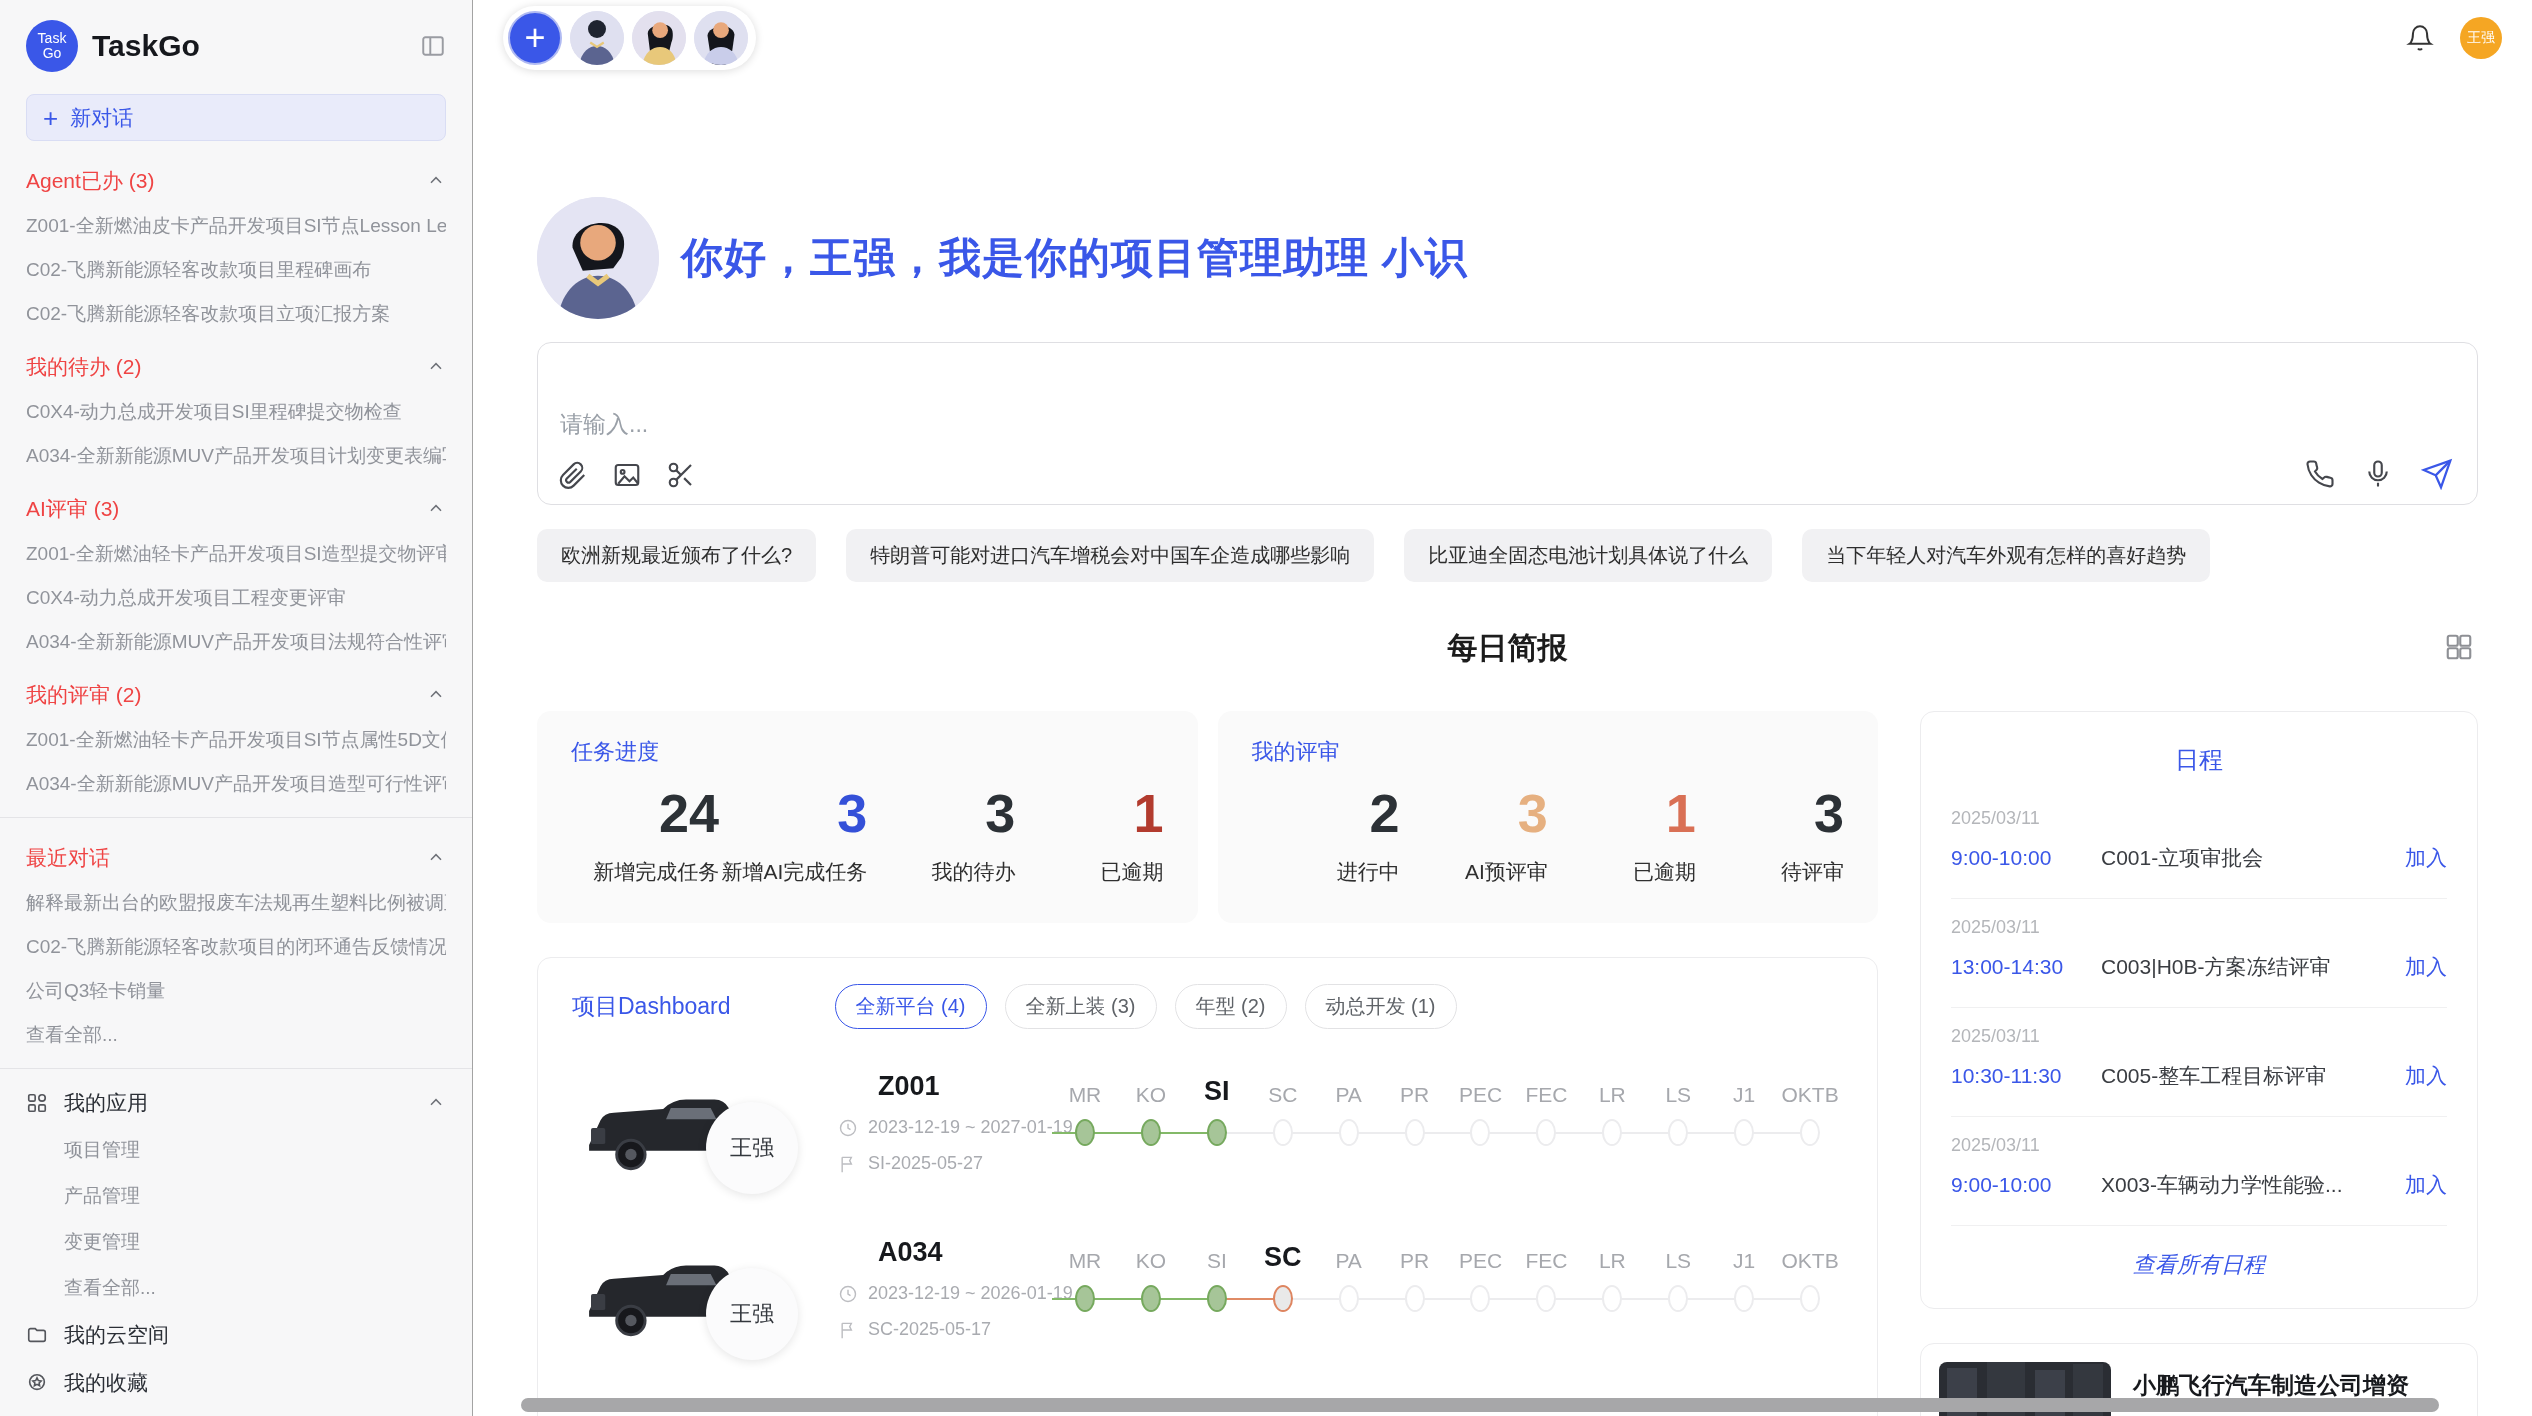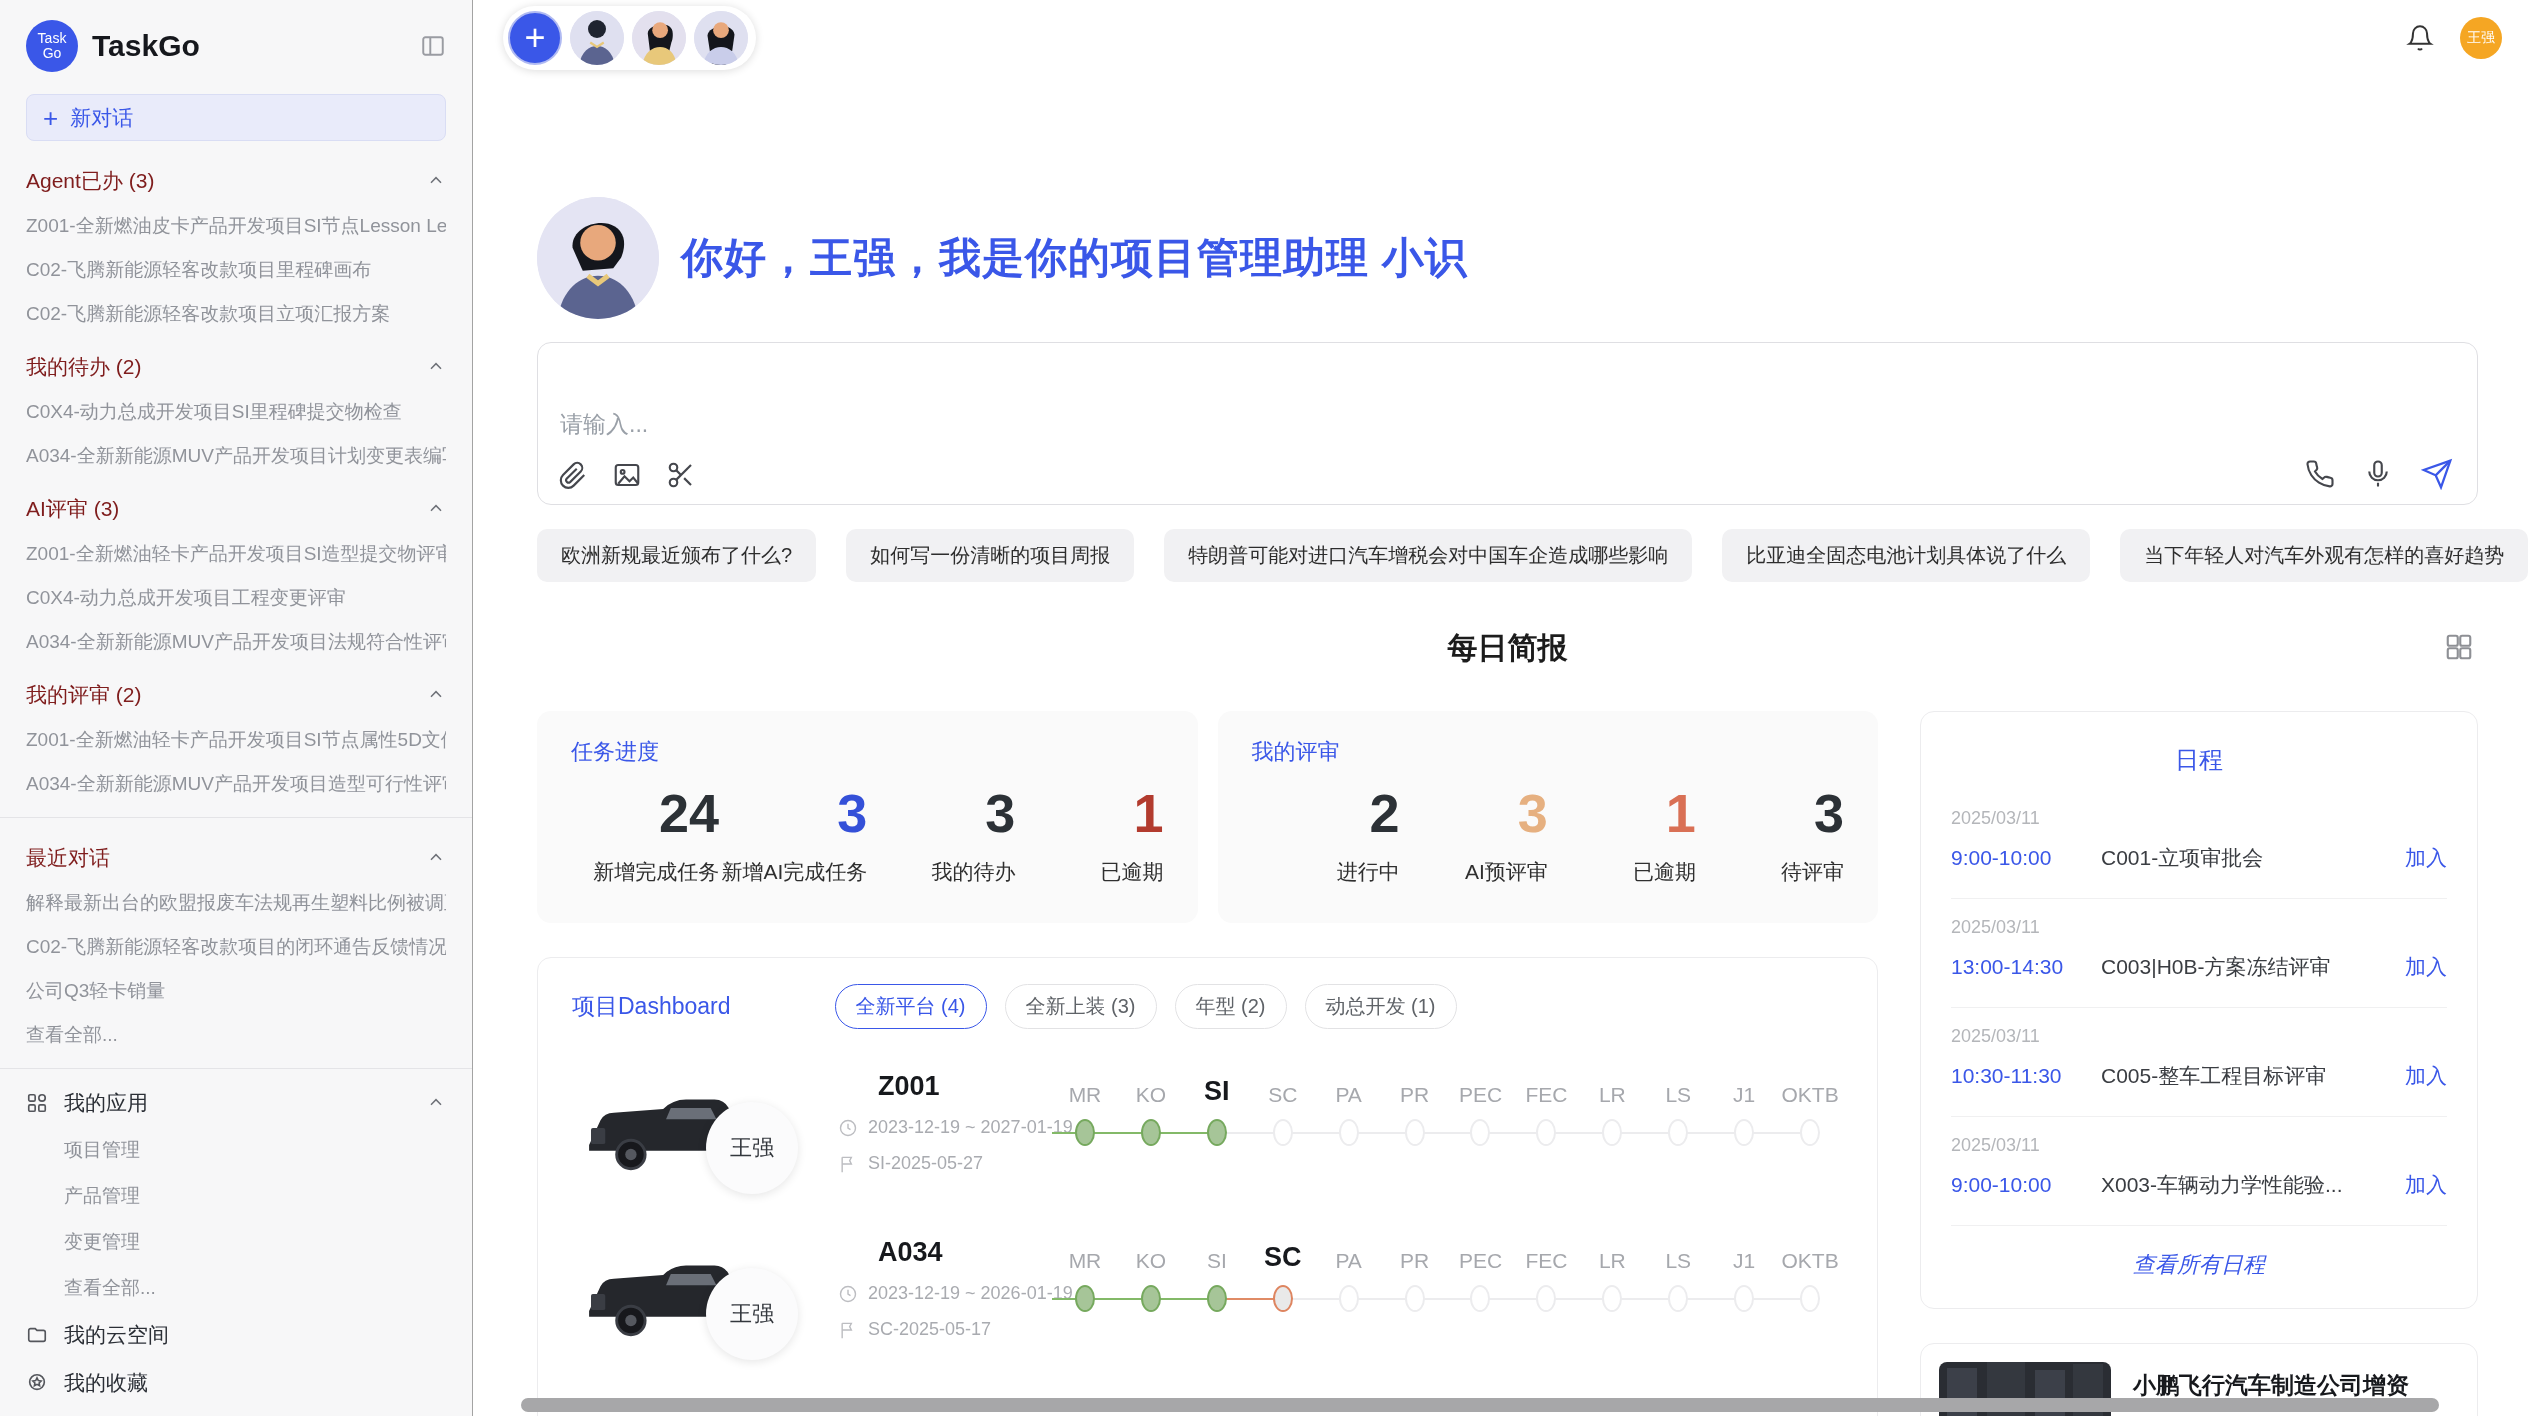--- a/index.html
+++ b/index.html
@@ -8,21 +8,21 @@
   svg { display:block; }
 
   
   .sidebar { width:473px; flex-shrink:0; background:#f7f7f8; border-right:1px solid #a3a3a3; padding:14px 26px 0; overflow:hidden; }
   .logo-row { display:flex; align-items:center; padding:6px 0 14px; }
   .logo-circle { width:52px; height:52px; border-radius:50%; background:#3a57e8; color:#fff; display:flex; flex-direction:column; align-items:center; justify-content:center; font-size:14px; line-height:15px; flex-shrink:0; }
   .app-name { font-size:30px; font-weight:700; color:#16181d; margin-left:14px; }
   .panel-toggle { margin-left:auto; color:#9a9ca2; cursor:pointer; }
   .new-chat { margin:8px 0 10px; height:47px; background:#e9ebfa; border:1px solid #d9ddf4; border-radius:8px; display:flex; align-items:center; padding:0 16px; color:#3a57e8; font-size:21px; gap:12px; cursor:pointer; }
   .new-chat .plus { font-size:26px; line-height:1; }
-  .sec-header { display:flex; align-items:center; justify-content:space-between; font-size:21px; color:#7f1d1d; margin:26px 0 6px; }
+  .sec-header { display:flex; align-items:center; justify-content:space-between; font-size:21px; color:#ef4444; margin:26px 0 6px; }
   .sec-header .chev { color:#6e7178; }
   .sec-item { font-size:19px; color:#90939a; margin:18px 0; white-space:nowrap; overflow:hidden; cursor:pointer; }
   .divider { height:1px; background:#e4e4e7; margin:20px -26px; }
   .app-row { display:flex; align-items:center; gap:16px; font-size:21px; color:#2b2f36; margin:20px 0; cursor:pointer; }
   .app-row .chev { margin-left:auto; color:#6e7178; }
   .app-row .ic { color:#54565c; }
   .app-sub { margin:20px 0 20px 38px; font-size:19px; color:#90939a; cursor:pointer; }
 
   
   .main { flex:1; display:flex; flex-direction:column; position:relative; background:#fff; overflow:hidden; }
@@ -337,21 +337,20 @@
             <svg width="32" height="32" viewBox="0 0 24 24" fill="none" stroke="currentColor" stroke-width="1.7">
               <path d="M22 2L11 13"></path>
               <path d="M22 2l-7 20-4-9-9-4z"></path>
             </svg>
           </div>
       </div>
     </div>
 
     <div class="chips">
       <div class="chip">欧洲新规最近颁布了什么?</div>
-      <div class="chip">如何写一份清晰的项目周报</div>
       <div class="chip">特朗普可能对进口汽车增税会对中国车企造成哪些影响</div>
       <div class="chip">比亚迪全固态电池计划具体说了什么</div>
       <div class="chip">当下年轻人对汽车外观有怎样的喜好趋势</div>
     </div>
 
     <div class="brief-head">
       <span class="brief-title">每日简报</span>
       <span class="brief-grid-ic">
           <svg width="30" height="30" viewBox="0 0 24 24" fill="none" stroke="currentColor" stroke-width="1.7">
             <rect x="3" y="3" width="8" height="8" rx="1.5"></rect>

